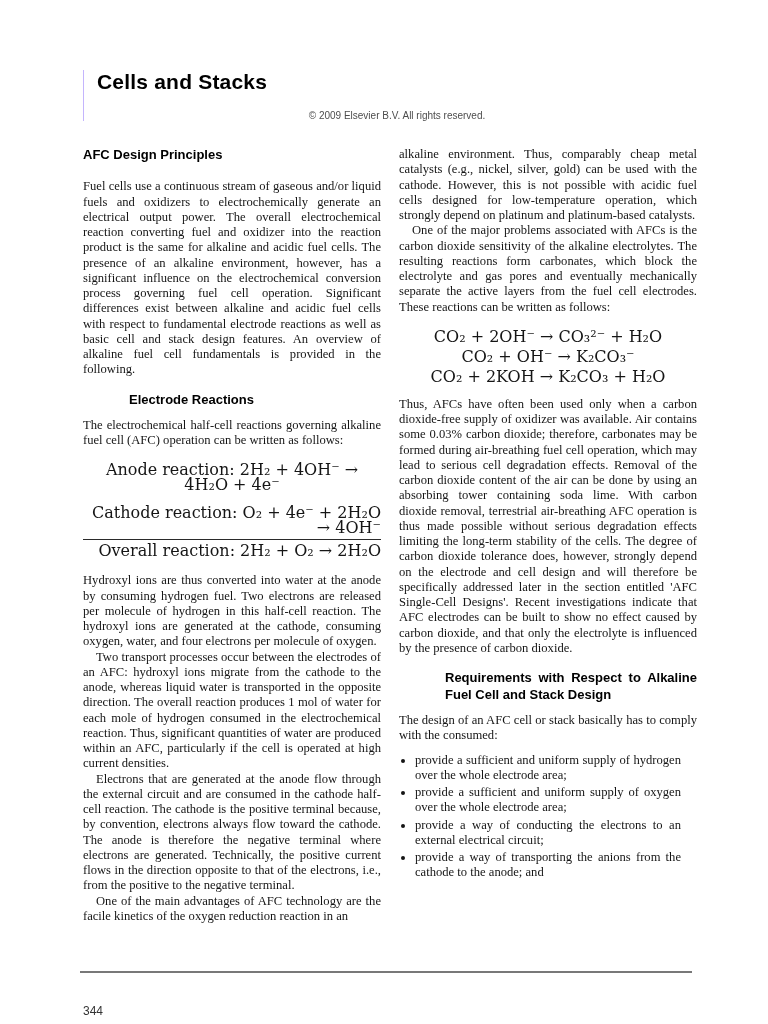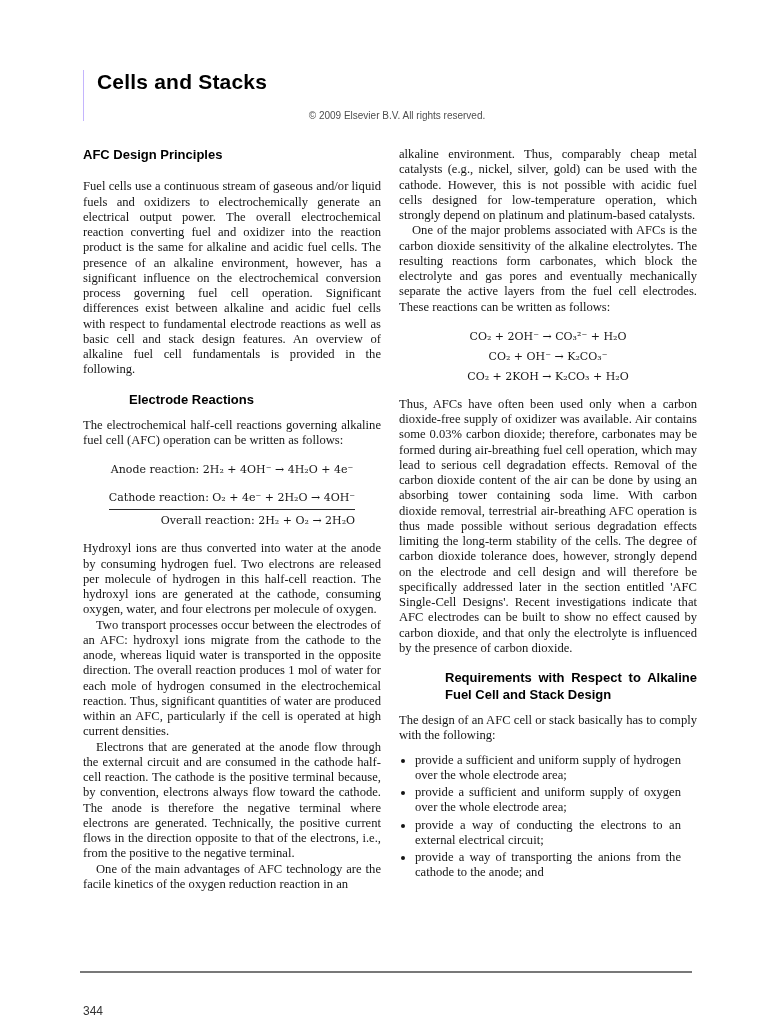--- a/index.html
+++ b/index.html
@@ -29,21 +29,21 @@
   }
   .sub-heading {
     font-family:"Liberation Sans", sans-serif; font-weight:bold;
     font-size:13px; line-height:17px; margin:13px 0 10px 0; color:#000;padding-left:46px;
   }
   p { margin:0; }
   .indent { text-indent:13px; }
 
   
   .eq-block { text-align:center; margin:14px 0 13px 0; }
-  .eq-line { font-family:"DejaVu Serif", serif; font-size:11px; line-height:15px; margin:5px 0; }
+  .eq-line { font-family:"DejaVu Serif", serif; font-size:16px; line-height:15px; margin:5px 0; }
   .eq-sum { display:inline-block; margin-top:8px;text-align:right; }
   .eq-sum .eq-top { border-bottom:1.5px solid #2a2a2a; padding-bottom:4px; margin:0; }
   .eq-sum .eq-bottom { padding-top:3px; margin:0; }
 
   
   ul.bullets { margin:9px 0 0 0; padding:0 0 0 16px; list-style:disc; }
   ul.bullets li { margin:0 16px 2px 0; text-align:justify; }
 
   
   .footer-rule { position:absolute; left:80px; top:971px; width:612px; height:2px; background:#787878; }
@@ -90,21 +90,21 @@
         <p class="indent">One of the major problems associated with AFCs is the carbon dioxide sensitivity of the alkaline electrolytes. The resulting reactions form carbonates, which block the electrolyte and gas pores and eventually mechanically separate the active layers from the fuel cell electrodes. These reactions can be written as follows:</p>
 
         <div class="eq-block">
           <div class="eq-line">CO₂ + 2OH⁻ → CO₃²⁻ + H₂O</div>
           <div class="eq-line">CO₂ + OH⁻ → K₂CO₃⁻</div>
           <div class="eq-line">CO₂ + 2KOH → K₂CO₃ + H₂O</div>
         </div>
 
         <p>Thus, AFCs have often been used only when a carbon dioxide-free supply of oxidizer was available. Air contains some 0.03% carbon dioxide; therefore, carbonates may be formed during air-breathing fuel cell operation, which may lead to serious cell degradation effects. Removal of the carbon dioxide content of the air can be done by using an absorbing tower containing soda lime. With carbon dioxide removal, terrestrial air-breathing AFC operation is thus made possible without serious degradation effects limiting the long-term stability of the cells. The degree of carbon dioxide tolerance does, however, strongly depend on the electrode and cell design and will therefore be specifically addressed later in the section entitled 'AFC Single-Cell Designs'. Recent investigations indicate that AFC electrodes can be built to show no effect caused by carbon dioxide, and that only the electrolyte is influenced by the presence of carbon dioxide.</p>
         <h3 class="sub-heading">Requirements with Respect to Alkaline Fuel Cell and Stack Design</h3>
-        <p>The design of an AFC cell or stack basically has to comply with the following:</p>
+        <p>The design of an AFC cell or stack basically has to comply with the consumed:</p>
 
         <ul class="bullets">
           <li>provide a sufficient and uniform supply of hydrogen over the whole electrode area;</li>
           <li>provide a sufficient and uniform supply of oxygen over the whole electrode area;</li>
           <li>provide a way of conducting the electrons to an external electrical circuit;</li>
           <li>provide a way of transporting the anions from the cathode to the anode; and</li>
         </ul>
       </div>
 
     </div>

